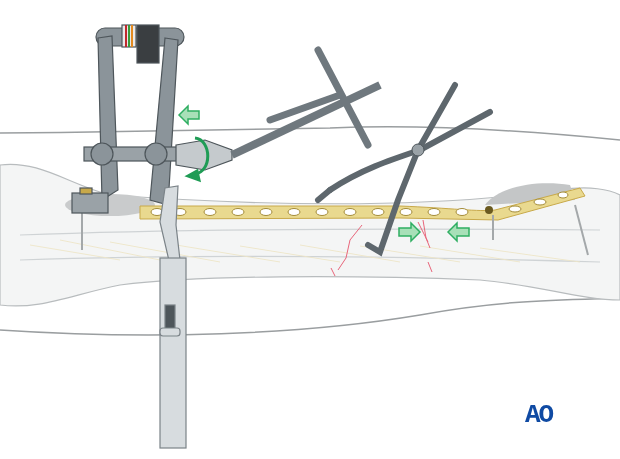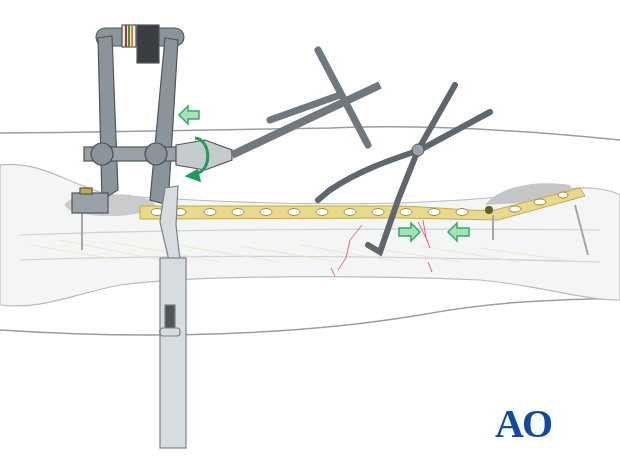--- a/index.html
+++ b/index.html
@@ -1,18 +1,18 @@
 <!DOCTYPE html>
 <html><head>
 <meta charset="utf-8">
 <style>
   html,body{margin:0;padding:0;background:#ffffff;}
   body{width:620px;height:459px;overflow:hidden;position:relative;font-family:"Liberation Sans",sans-serif;}
   #scene{position:absolute;left:0;top:0;width:620px;height:459px;}
-  .logo{position:absolute;left:495px;top:400px;font-family:Liberation Serif, serif;font-weight:bold;font-size:40px;letter-spacing:-2px;}
+  .logo{position:absolute;left:525px;top:400px;font-family:Liberation Mono, monospace;font-weight:bold;font-size:26px;letter-spacing:-2px;}
 </style>
 </head>
 <body>
 
 <svg id="scene" viewBox="0 0 620 459" xmlns="http://www.w3.org/2000/svg">
 
   <g fill="none" stroke="#9a9ea0" stroke-width="1.5">
     <path d="M0 133 C120 132 250 130 330 128 C420 124 520 130 620 140"></path>
     <path d="M0 330 C150 340 300 335 420 315 C500 300 560 300 620 298"></path>
   </g>

